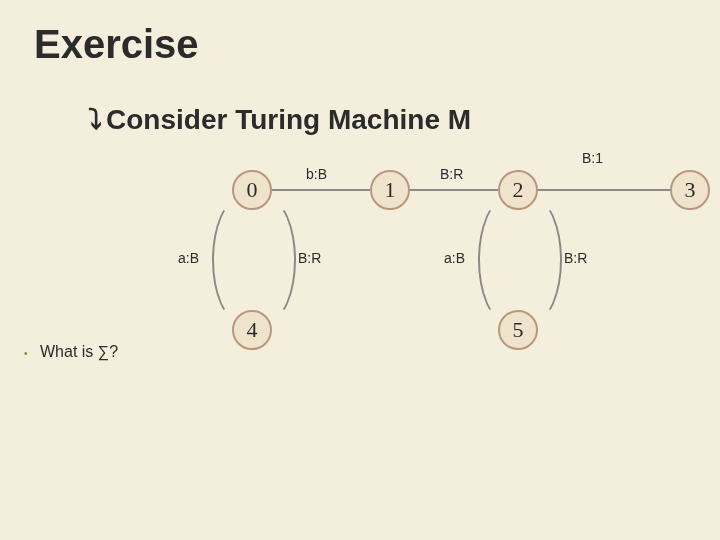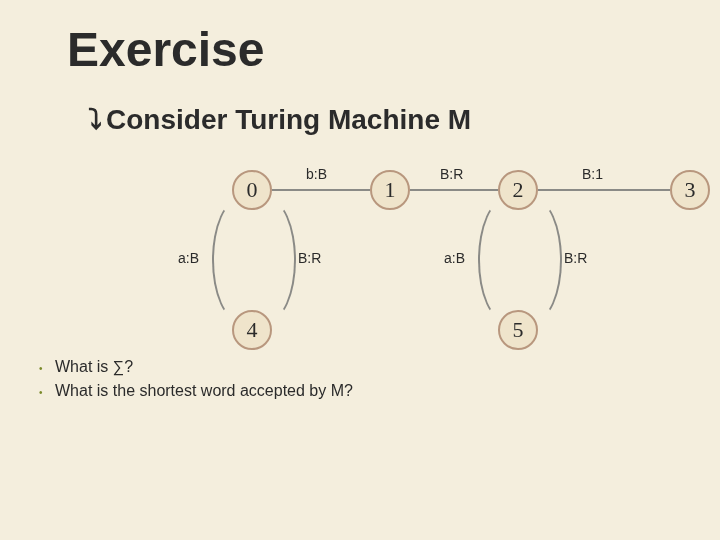--- a/index.html
+++ b/index.html
@@ -15,24 +15,23 @@
       radial-gradient(circle, rgba(180,160,120,0.15) 0.5px, transparent 0.5px);
     background-size: 4px 4px;
     font-family: Georgia, 'Times New Roman', serif;
     color: #2b2b2b;
     position: relative;
   }
   .title {
     position: absolute;
     left: 34px;
     top: 22px;
-    font-size: 48px;
+    font-size: 40px;
     font-weight: bold;
     font-family: Verdana, Arial, sans-serif;
-    margin-left: 33px;
   }
   .subhead {
     position: absolute;
     left: 88px;
     top: 104px;
     font-size: 28px;
     font-family: Verdana, Arial, sans-serif;
     font-weight: bold;
   }
   .swirl {
@@ -69,21 +68,21 @@
     white-space: nowrap;
   }
   .bullets {
     position: absolute;
     left: 24px;
     top: 340px;
     width: 560px;
   }
   .bullets ul {
     list-style: none;
-    margin: 15px;
+    margin: 0;
     padding: 0;
   }
   .bullets li {
     font-size: 16px;
     font-family: Verdana, Arial, sans-serif;
     line-height: 1.5;
     position: relative;
     padding-left: 16px;
   }
   .bullets li::before {
@@ -132,35 +131,34 @@
   <div class="state" style="left:370px; top:170px;">1</div>
   <div class="state" style="left:498px; top:170px;">2</div>
   <div class="state" style="left:670px; top:170px;">3</div>
 
   <div class="hline" style="left:272px; top:189px; width:98px;"></div>
   <div class="hline" style="left:410px; top:189px; width:88px;"></div>
   <div class="hline" style="left:538px; top:189px; width:132px;"></div>
 
   <div class="tlabel" style="left:306px; top:166px;">b:B</div>
   <div class="tlabel" style="left:440px; top:166px;">B:R</div>
-  <div class="tlabel" style="left:582px; top:166px;">B:1</div>
+  <div class="tlabel" style="left:582px; top:150px;">B:1</div>
 
   <div class="state" style="left:232px; top:310px;">4</div>
   <div class="state" style="left:498px; top:310px;">5</div>
 
   <div class="arc left-half" style="left:212px; top:198px; width:56px; height:124px;"></div>
   <div class="arc right-half" style="left:240px; top:198px; width:56px; height:124px;"></div>
   <div class="tlabel" style="left:178px; top:250px;">a:B</div>
   <div class="tlabel" style="left:298px; top:250px;">B:R</div>
 
   <div class="arc left-half" style="left:478px; top:198px; width:56px; height:124px;"></div>
   <div class="arc right-half" style="left:506px; top:198px; width:56px; height:124px;"></div>
   <div class="tlabel" style="left:444px; top:250px;">a:B</div>
   <div class="tlabel" style="left:564px; top:250px;">B:R</div>
 
 </div>
 
 <div class="bullets">
   <ul>
     <li>What is ∑?</li>
-    <li>What is the shortest word accepted by M?</li>
   </ul>
 </div>
 
 </body></html>

